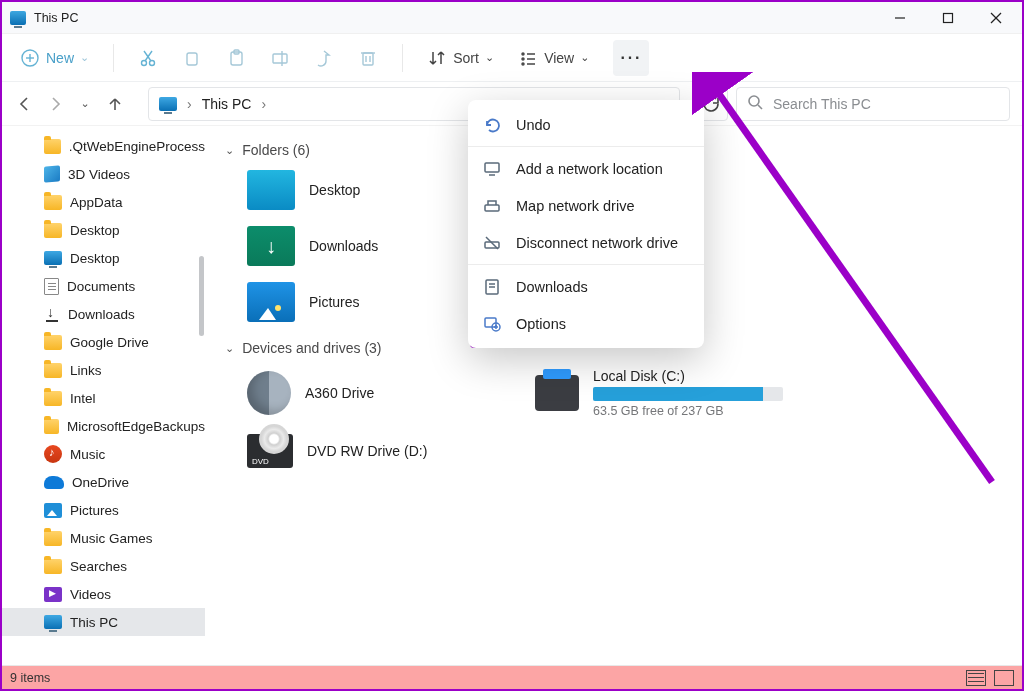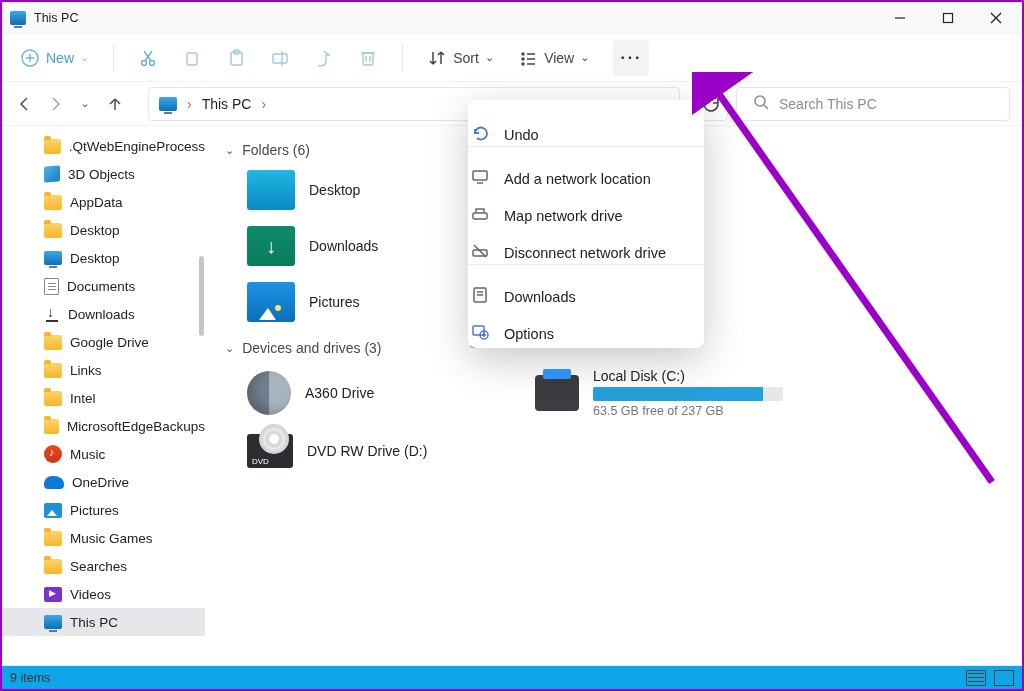--- a/index.html
+++ b/index.html
@@ -14,21 +14,21 @@
 .tb-btn { display: flex; align-items: center; gap: 6px; color: #4aa0c9; font-size: 14px; }
 .tb-svg { width: 20px; height: 20px; display:flex; align-items:center; justify-content:center;}
 .tb-sep { width: 1px; height: 28px; background: #e8e8e8; }
 .tb-dark { color: #444; }
 .tb-more { width: 36px; height: 36px; display:flex; align-items:center; justify-content:center; background:#f1f3f5; border-radius:4px; }
 .addressbar { height: 44px; display: flex; align-items: center; padding: 4px 12px; gap: 8px; border-bottom: 1px solid #f2f2f2; }
 .nav-btn { width: 22px; height: 22px; display:flex; align-items:center; justify-content:center; color:#555; }
 .addr-field { flex: 1; height: 34px; border: 1px solid #e3e5e8; border-radius: 4px; display:flex; align-items:center; padding:0 10px; gap:10px; font-size:14px; color:#222; margin-left: 14px; margin-right: 6px;}
 .addr-chevron { color:#777; }
 .refresh-btn { width:34px; height:34px; border:1px solid #e3e5e8; border-radius:4px; display:flex; align-items:center; justify-content:center; color:#444;}
-.search-field { width: 274px; height:34px; border:1px solid #e3e5e8; border-radius:4px; display:flex; align-items:center; padding:0 16px; gap:10px; color:#8a8d91; font-size:14px;}
+.search-field { width: 274px; height:34px; border:1px solid #e3e5e8; border-radius:4px; display:flex; align-items:center; padding:0 10px; gap:10px; color:#8a8d91; font-size:14px;}
 .main { display:flex; height: 560px; }
 .sidebar { width: 203px; overflow-y: auto; padding-top: 6px; position: relative; }
 .sidebar-item { height: 28px; display:flex; align-items:center; gap:8px; padding-left: 42px; font-size: 13.5px; color:#222; white-space:nowrap; overflow:hidden; }
 .sidebar-item.selected { background:#e5e7ea; }
 .folder-icon { width:18px; height:15px; }
 .folder-y { background: linear-gradient(#ffd36b,#f7b626); border-radius: 1px 2px 2px 2px; position:relative; }
 .folder-y::before { content:""; position:absolute; top:-3px; left:0; width:7px; height:4px; background:#f7b626; border-radius:2px 2px 0 0; }
 .scroll-thumb { position:absolute; right:1px; top:130px; width:5px; height:80px; background:#c4c6c9; border-radius:3px; }
 .content { flex:1; padding: 12px 20px; position: relative; overflow: hidden; }
 .section-header { display:flex; align-items:center; gap:8px; color:#49494a; font-size:14px; margin: 4px 0 12px 0;}
@@ -45,26 +45,26 @@
 .disk-icon.win::before { background: conic-gradient(#2f9bff 0 25%, #2f9bff 25% 50%, #2f9bff 50% 75%, #2f9bff 75% 100%); }
 .drive-info .name { font-size:14px; color:#222;}
 .drive-info .bar { width:190px; height:14px; background:#e5e7ea; border-radius:2px; margin:3px 0; position:relative; overflow:hidden;}
 .drive-info .fill { height:100%; background:#26a0da; width: 170px;}
 .drive-info .free { font-size:12.5px; color:#757679; }
 .dvd-icon { width:46px; height:34px; background:#2b2d30; border-radius:3px; position:relative; }
 .dvd-icon::before { content:""; position:absolute; top:-10px; left:12px; width:30px; height:30px; background: radial-gradient(circle,#fff 20%, #d0d0d0 28%, #eaeaea 45%, #d6d6d6 60%); border-radius:50%; }
 .dvd-icon::after { content:"DVD"; position:absolute; bottom:2px; left:5px; font-size:8px; color:#fff; }
 .a360 { width:44px; height:44px; border-radius:50%; background: conic-gradient(#a7b3bf 0 50%, #6f7e8c 50% 100%); box-shadow: inset 6px -4px 10px rgba(0,0,0,.2);}
 .context-menu { position:absolute; left:466px; top:98px; width:236px; background:#fff; border-radius:8px; box-shadow: 0 12px 40px rgba(0,0,0,.22); padding: 6px 0; z-index: 20; }
-.cm-item { height:37px; display:flex; align-items:flex-end; gap:14px; padding: 0 2px; font-size:14.5px; color:#222; }
+.cm-item { height:37px; display:flex; align-items:center; gap:14px; padding: 0 14px; font-size:14.5px; color:#222; }
 .cm-sep { height:1px; background:#ececec; margin:3px 0; }
 .cm-icon { width:20px; height:20px; display:flex; align-items:center; justify-content:center; color:#5a6a7a; }
 .annot-box { position:absolute; border:5px solid #9b00c8; border-radius:4px; pointer-events:none; }
 .annot-arrow { position:absolute; z-index:25; pointer-events:none; }
-.statusbar { position:absolute; bottom:0; left:0; right:0; height:24px; border-top:1px solid #e8e8e8; display:flex; align-items:center; padding:0 8px; font-size:12.5px; color:#333; background:#0ea5e9;}
+.statusbar { position:absolute; bottom:0; left:0; right:0; height:24px; border-top:1px solid #e8e8e8; display:flex; align-items:center; padding:0 8px; font-size:12.5px; color:#333; background:#fca5a5;}
 .view-toggles { margin-left:auto; display:flex; gap:8px; }
 .view-tog { width:20px; height:16px; border:1.5px solid #444;}
 .icon-monitor { width:18px; height:14px; background:linear-gradient(#3ea8e3,#0a70b4); border-radius:2px; position:relative;}
 .icon-monitor::after { content:""; position:absolute; bottom:-3px; left:5px; width:8px; height:2px; background:#5a7a8f;}
 .icon-3d { width:16px; height:16px; background:linear-gradient(135deg,#4db4e8,#1a7bc4); border-radius:2px; transform:skewY(-4deg);}
 .icon-onedrive { width:20px; height:13px; background:#0e7ad8; border-radius: 8px 10px 4px 4px / 8px 8px 4px 4px; }
 .icon-music { width:18px; height:18px; border-radius:50%; background:linear-gradient(#e84820,#c83610); position:relative; }
 .icon-music::after{content:"♪"; color:#fff; font-size:11px; position:absolute; top:1px; left:5px;}
 .icon-pic { width:18px; height:15px; background:#1f8fd8; border-radius:2px; position:relative;}
 .icon-pic::after{content:""; position:absolute; bottom:2px; left:3px; width:0; height:0; border-left:5px solid transparent; border-right:5px solid transparent; border-bottom:6px solid #fff;}
@@ -222,21 +222,21 @@
 
 <div class="main">
   <div class="sidebar" id="sidebar">
     <div class="scroll-thumb"></div>
   <div class="sidebar-item">
         <div class="folder-icon folder-y"></div>
         <span>.QtWebEngineProcess</span>
       </div>
       <div class="sidebar-item">
         <div class="icon-3d"></div>
-        <span>3D Objects</span>
+        <span>3D Videos</span>
       </div>
       <div class="sidebar-item">
         <div class="folder-icon folder-y"></div>
         <span>AppData</span>
       </div>
       <div class="sidebar-item">
         <div class="folder-icon folder-y"></div>
         <span>Desktop</span>
       </div>
       <div class="sidebar-item">

